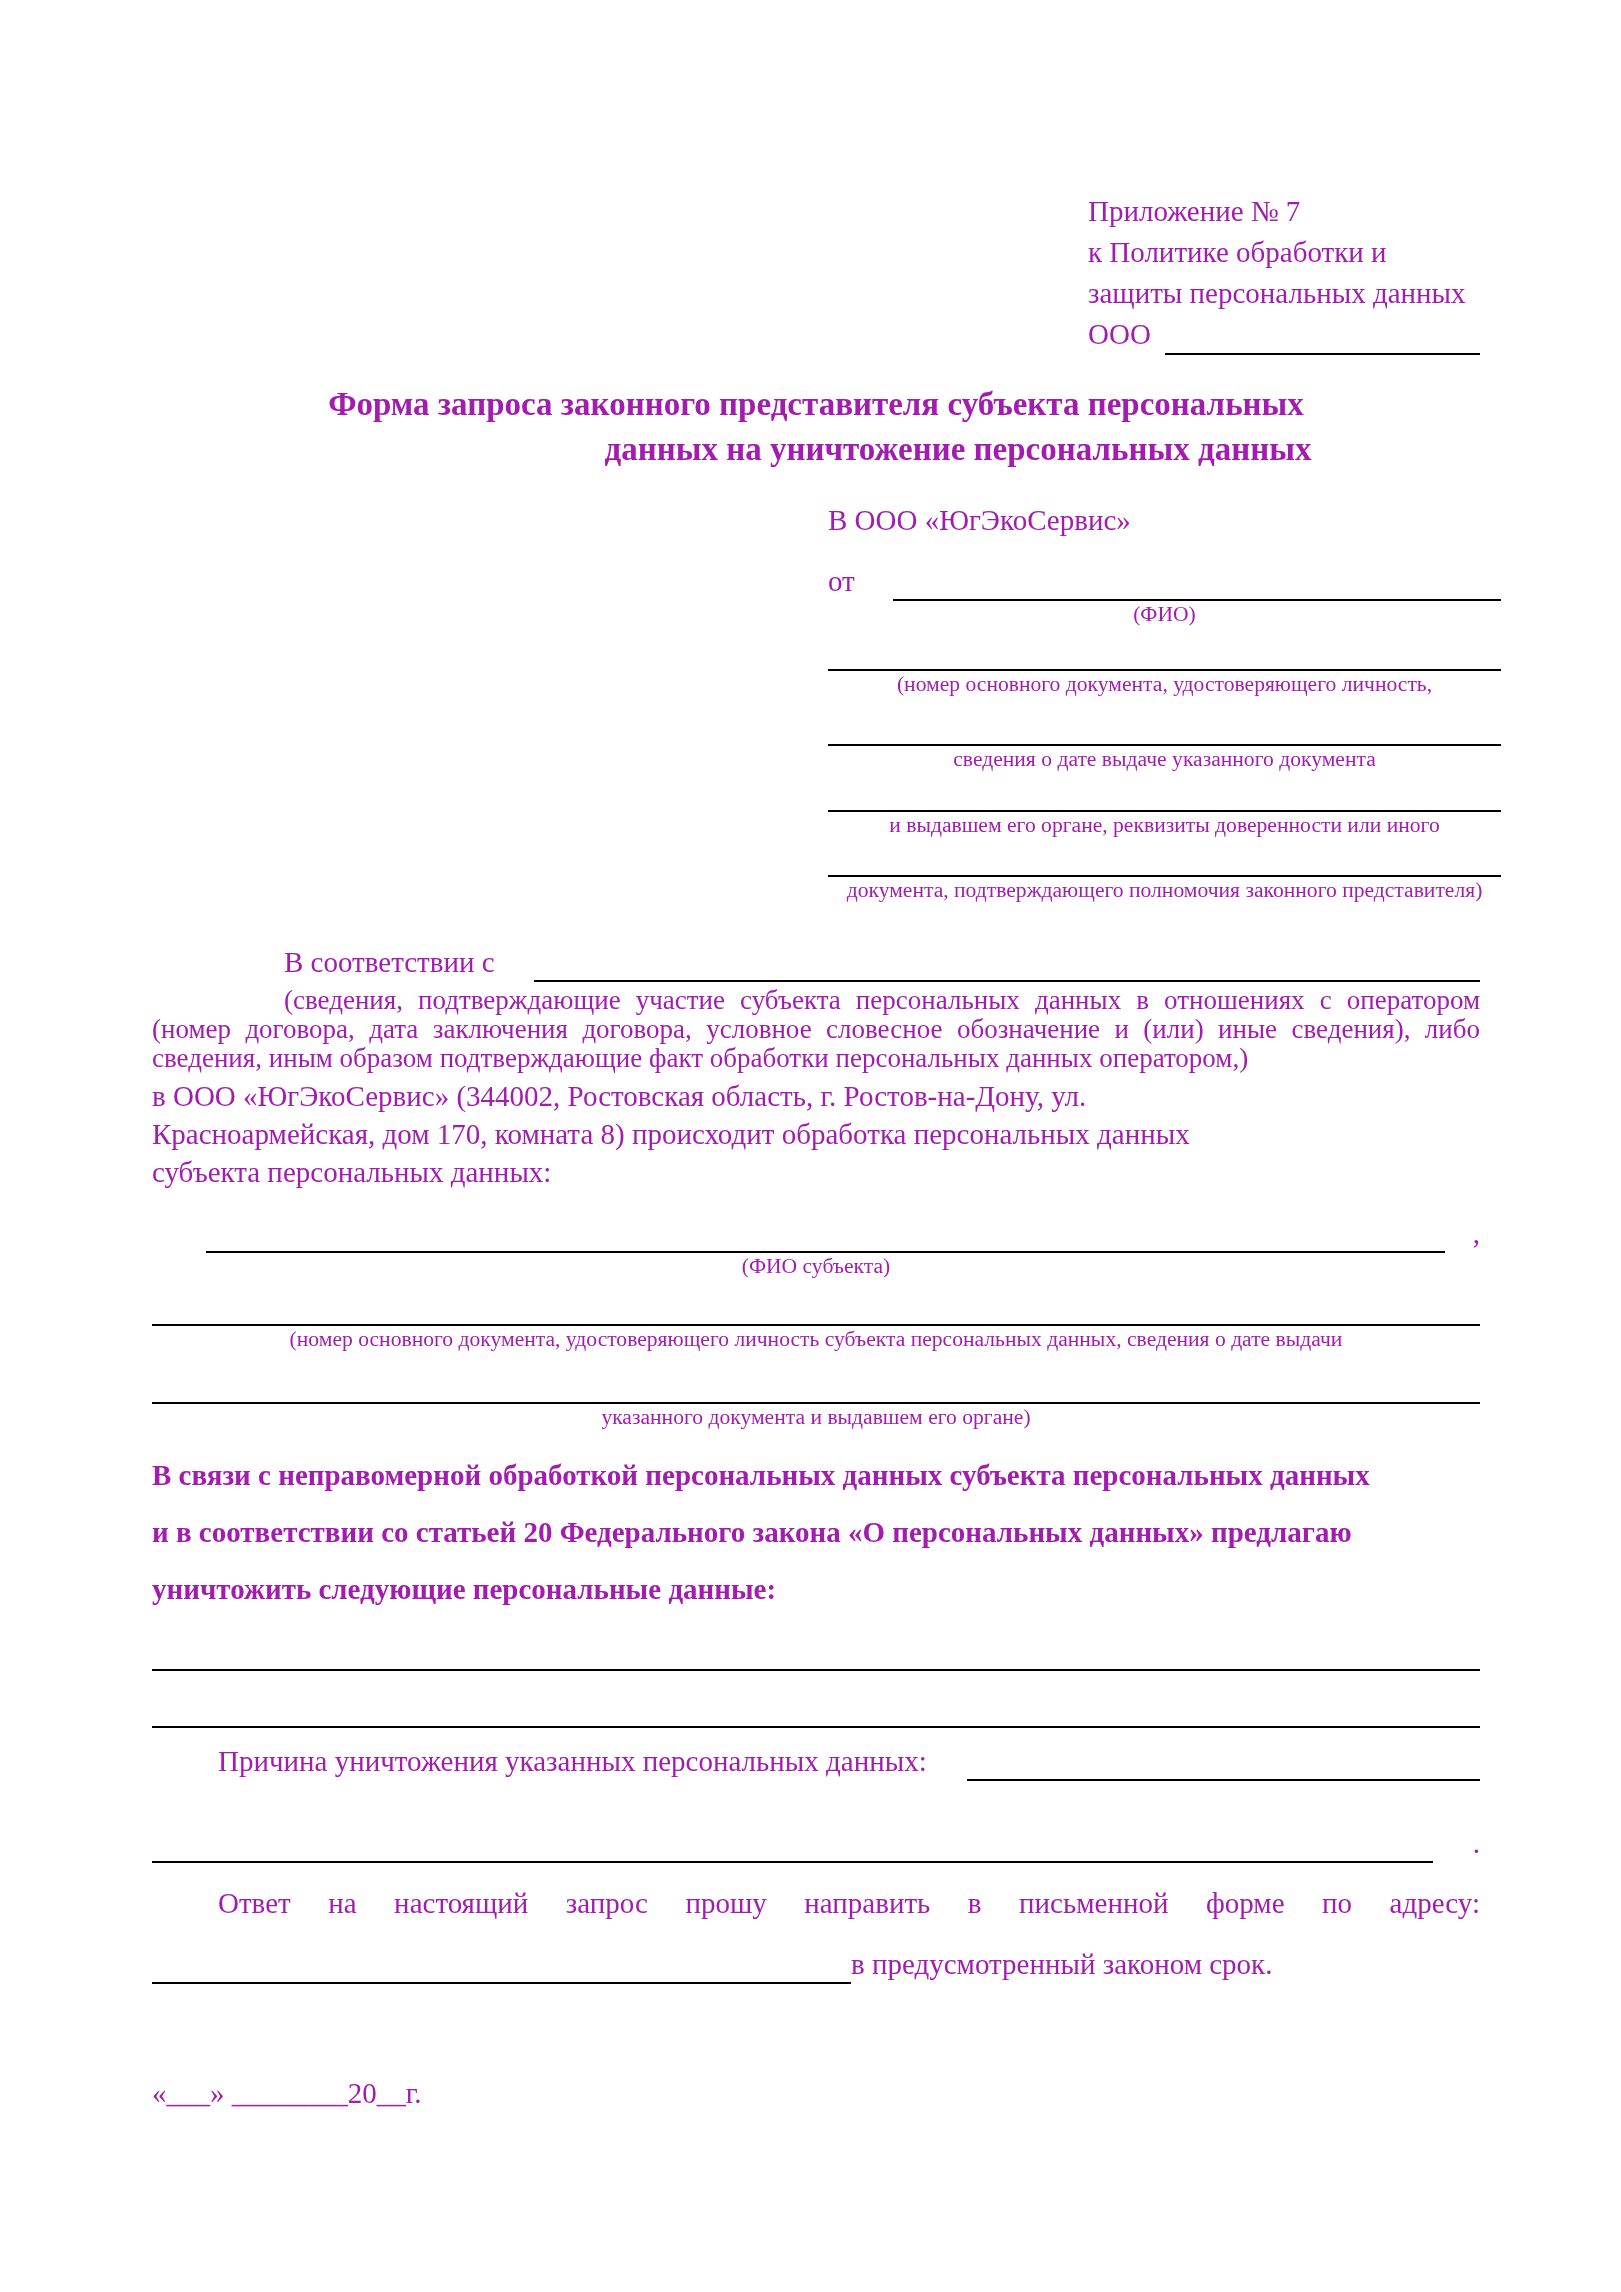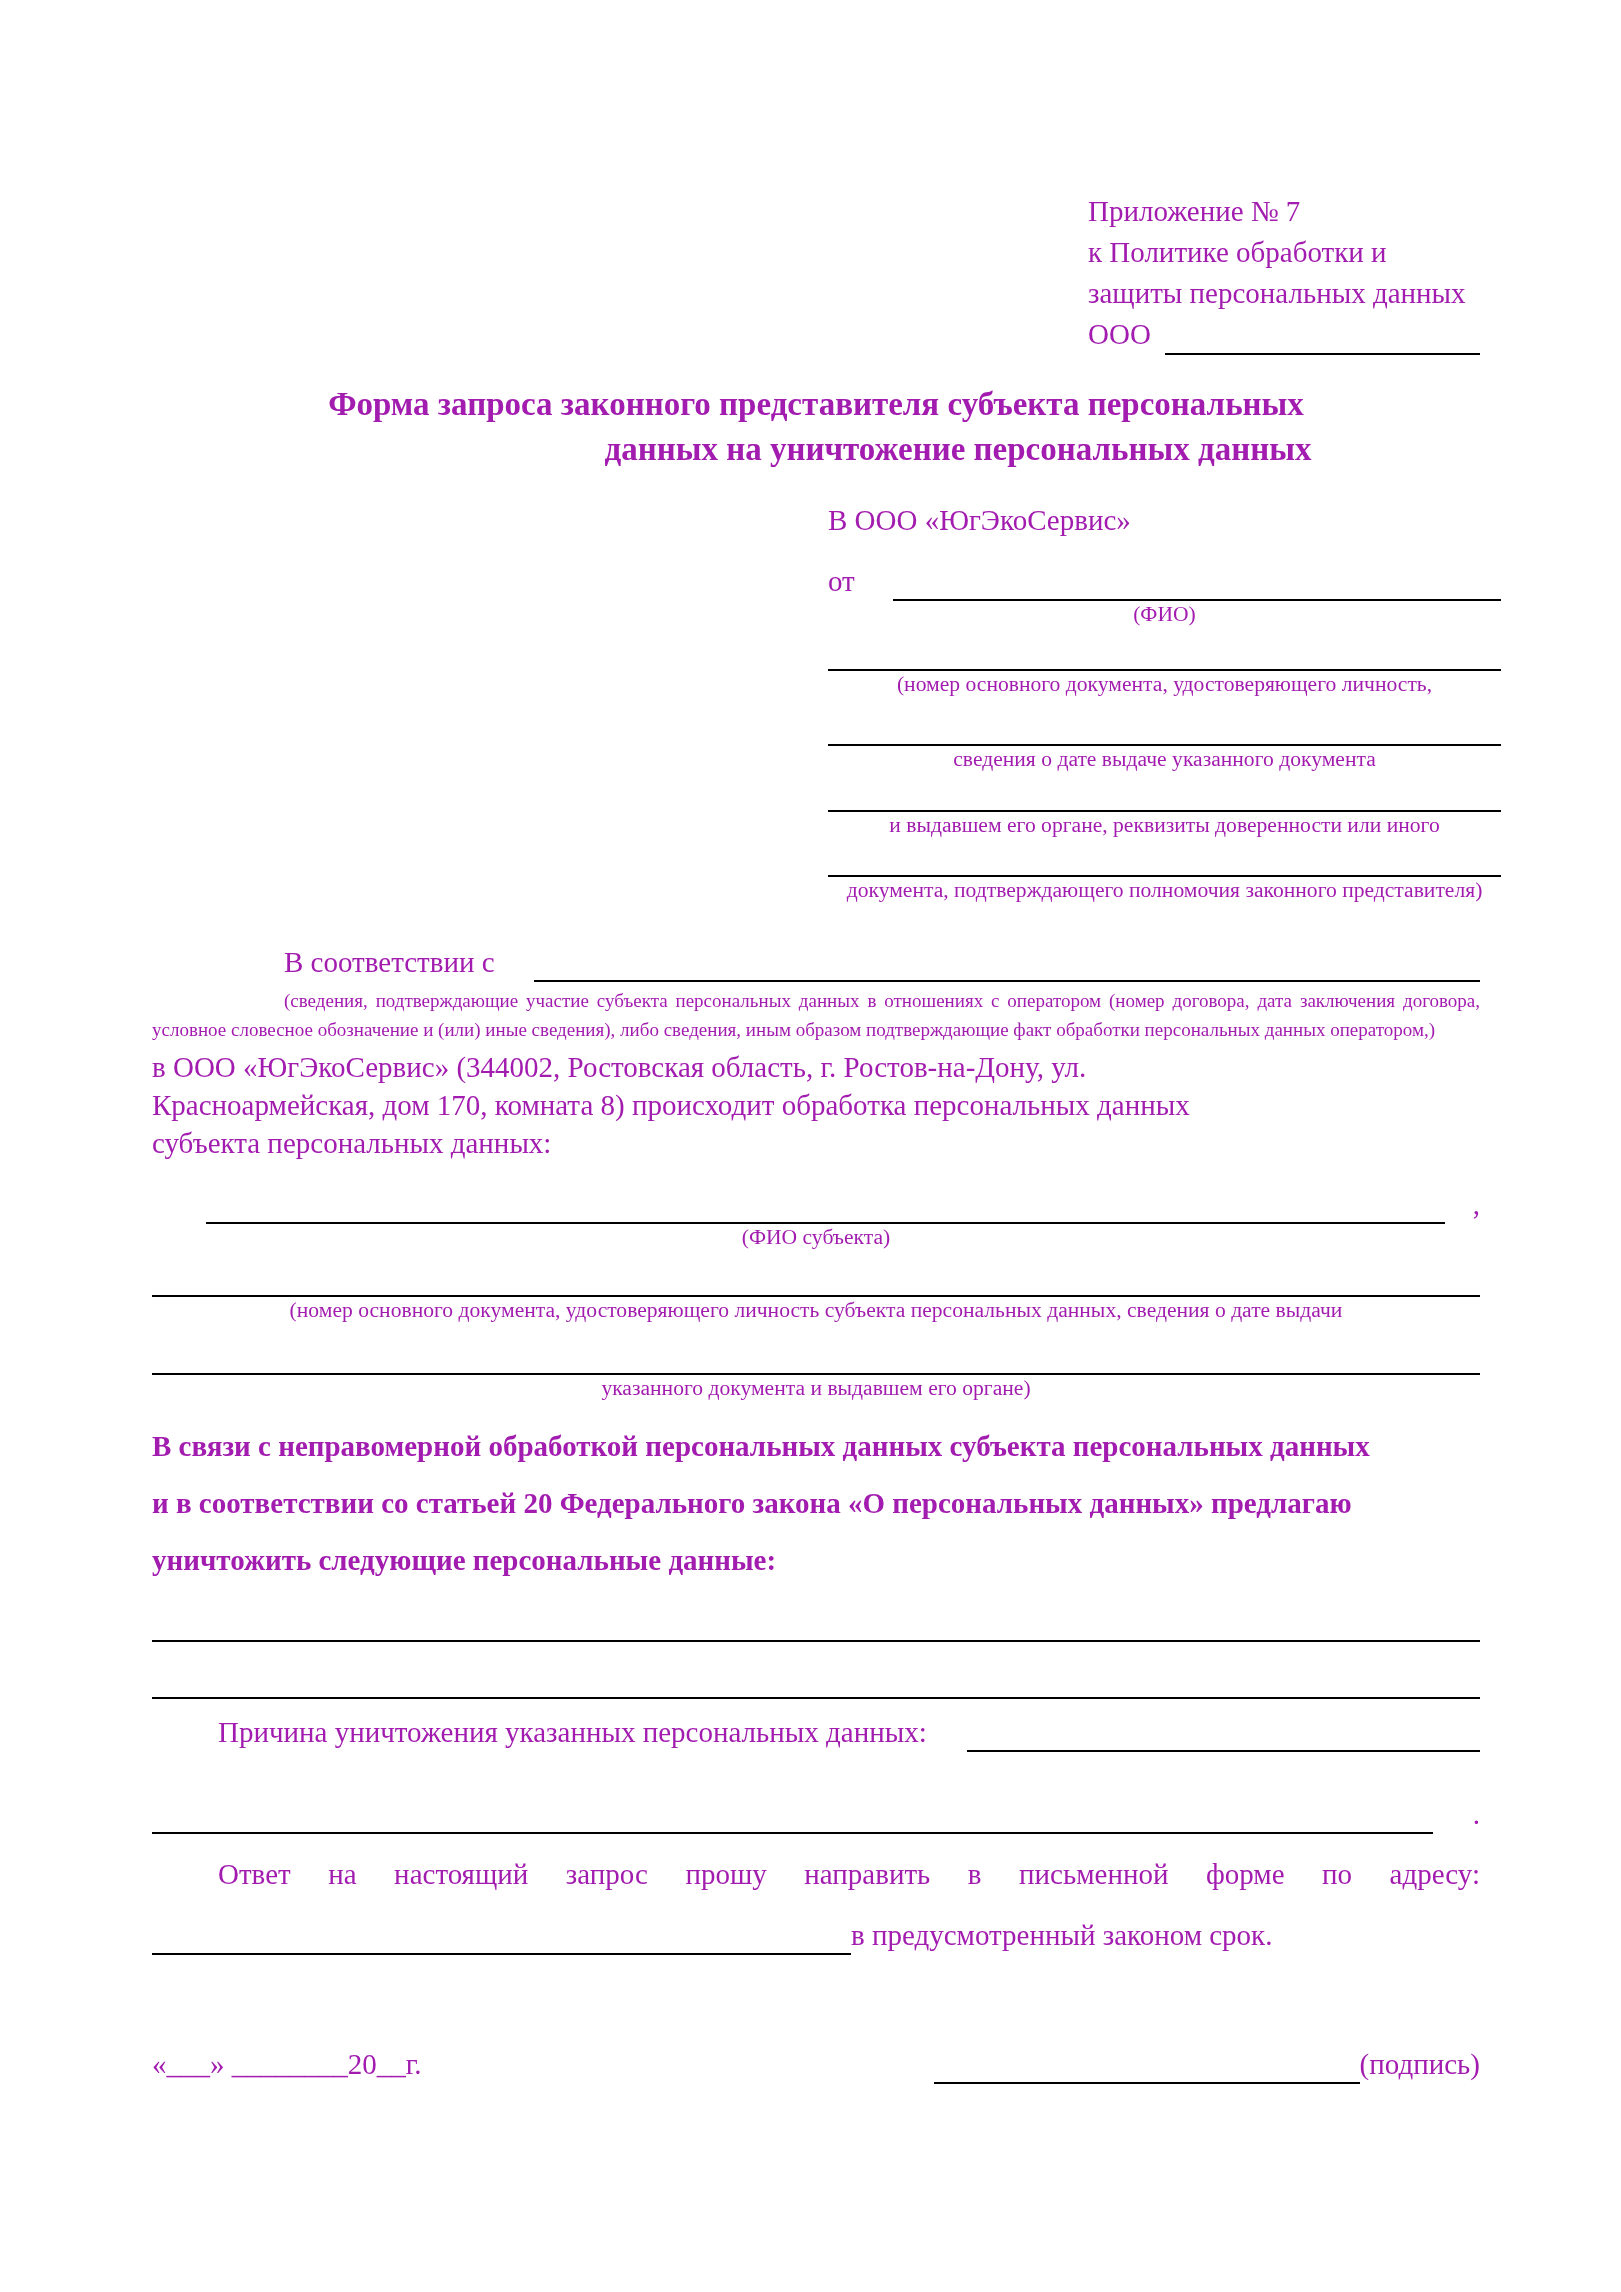--- a/index.html
+++ b/index.html
@@ -31,21 +31,21 @@
   
   .addr{margin-top:29px;margin-left:676px;width:673px;}
   .addr-to{line-height:39px;}
   .addr-from{margin-top:21.6px;}
   .addr .field-line.h42{height:41px;}
   .addr .field-line.h48{height:45px;}
   .addr .field-line.h38{height:37px;}
   .addr .field-line.h36{height:35px;}
   
   .accordance{margin-top:39px;padding-left:132px;}
-  .fineprint{font-size:19px;line-height:29px;text-align:justify;text-indent:132px;margin-top:3.9px;}
+  .fineprint{font-size:27px;line-height:29px;text-align:justify;text-indent:132px;margin-top:3.9px;}
   .para{white-space:pre-line;text-align:left;}
   .operator-para{line-height:38px;margin-top:3.9px;}
   
   .subject-comma-row{margin-top:23.5px;margin-left:54px;}
   .subj-line1{height:43px;}
   .subj-line2{height:49px;}
   
   .request-para{margin-top:15.7px;line-height:57px;font-weight:bold;}
   .gap-line1{height:51px;}
   .gap-line2{height:55px;}
@@ -134,20 +134,16 @@
   </div>
 
   <div class="answer-l1">Ответ на настоящий запрос прошу направить в письменной форме по адресу:</div>
   <div class="answer-l2">
     <span class="blank"></span>
     <span>в предусмотренный законом срок.</span>
   </div>
 
   <div class="footer">
     <span>«___» ________20__г.</span>
-    <span class="sig-group">
-      <span class="blank"></span>
-      <span>(подпись)</span>
-    </span>
   </div>
 
 </div>
 
 
 </body></html>

